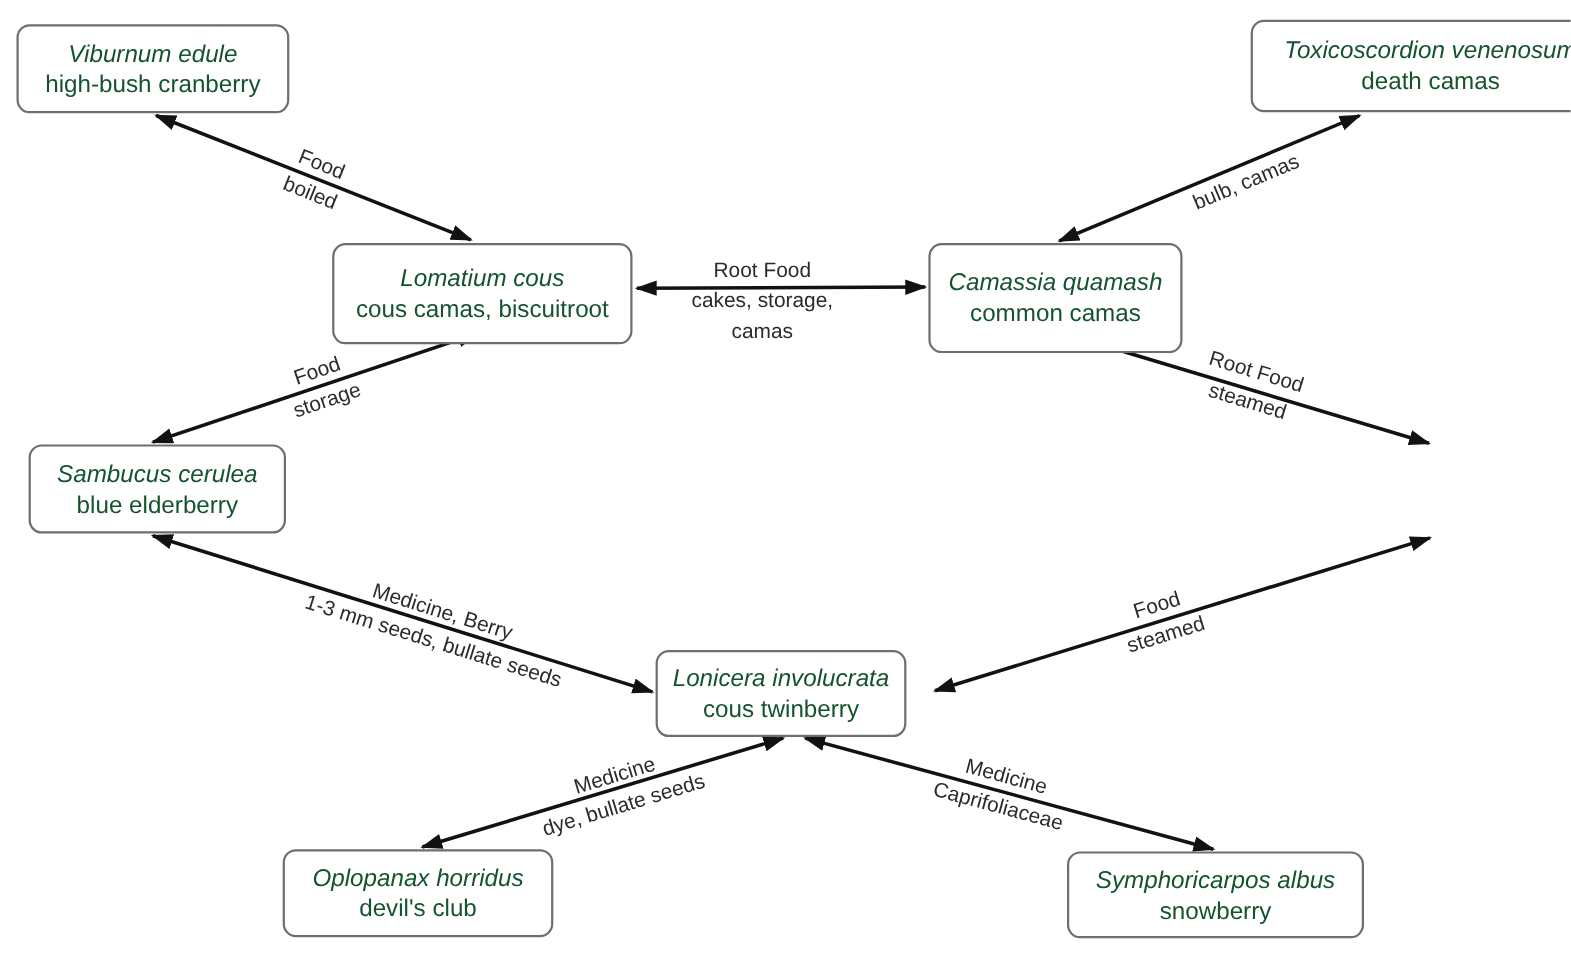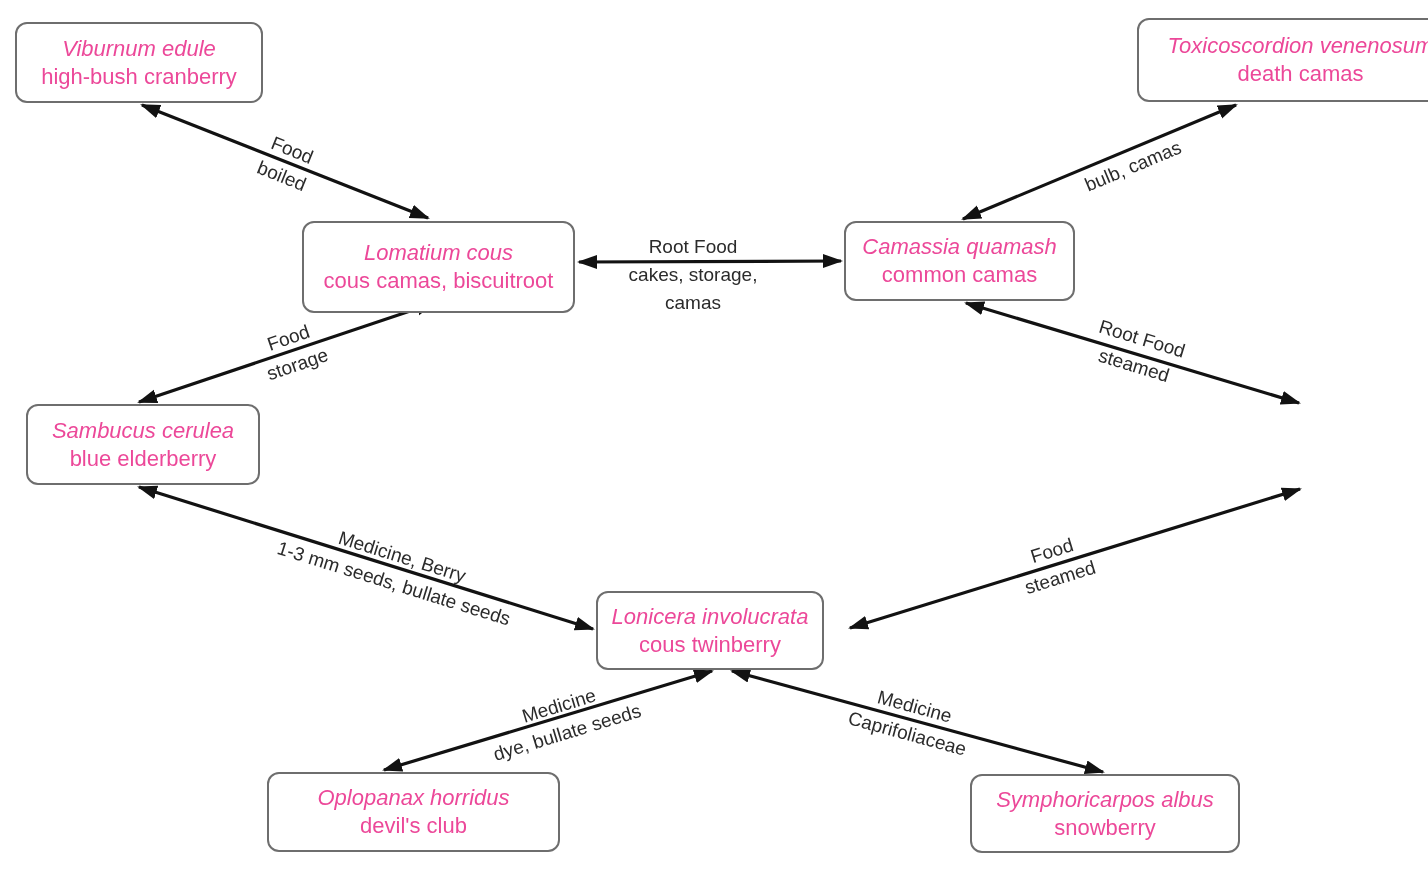--- a/index.html
+++ b/index.html
@@ -25,21 +25,21 @@
     background: #ffffff;
     border: 2px solid #6e6e6e;
     border-radius: 12px;
     display: flex;
     flex-direction: column;
     align-items: center;
     justify-content: center;
     text-align: center;
     font-size: 22px;
     line-height: 28px;
-    color: #ec4899;
+    color: #14532d;
     box-sizing: border-box;
     padding: 2px 6px;
   }
   .node .latin { font-style: italic; }
   .edge-label {
     position: absolute;
     display: flex;
     flex-direction: column;
     align-items: center;
     gap: 7px;
@@ -79,33 +79,33 @@
     <div class="common">high-bush cranberry</div>
   </div>
   <div class="node" style="left:1137px; top:18px; width:327px; height:84px;">
     <div class="latin">Toxicoscordion venenosum</div>
     <div class="common">death camas</div>
   </div>
   <div class="node" style="left:302px; top:221px; width:273px; height:92px;">
     <div class="latin">Lomatium cous</div>
     <div class="common">cous camas, biscuitroot</div>
   </div>
-  <div class="node" style="left:844px; top:221px; width:231px; height:80px;">
+  <div class="node" style="left:844px; top:221px; width:231px; height:100px;">
     <div class="latin">Camassia quamash</div>
     <div class="common">common camas</div>
   </div>
   <div class="node" style="left:14px; top:404px; width:234px; height:81px;margin-left:12px;">
     <div class="latin">Sambucus cerulea</div>
     <div class="common">blue elderberry</div>
   </div>
   <div class="node" style="left:596px; top:591px; width:228px; height:79px;">
     <div class="latin">Lonicera involucrata</div>
     <div class="common">cous twinberry</div>
   </div>
-  <div class="node" style="left:267px; top:772px; width:293px; height:80px;">
+  <div class="node" style="left:257px; top:772px; width:246px; height:80px;">
     <div class="latin">Oplopanax horridus</div>
     <div class="common">devil's club</div>
   </div>
   <div class="node" style="left:970px; top:774px; width:270px; height:79px;">
     <div class="latin">Symphoricarpos albus</div>
     <div class="common">snowberry</div>
   </div>
 
   <div class="edge-label" style="left:287px; top:163px; --rot:21.8deg;">
     <div class="lbl">Food</div>

